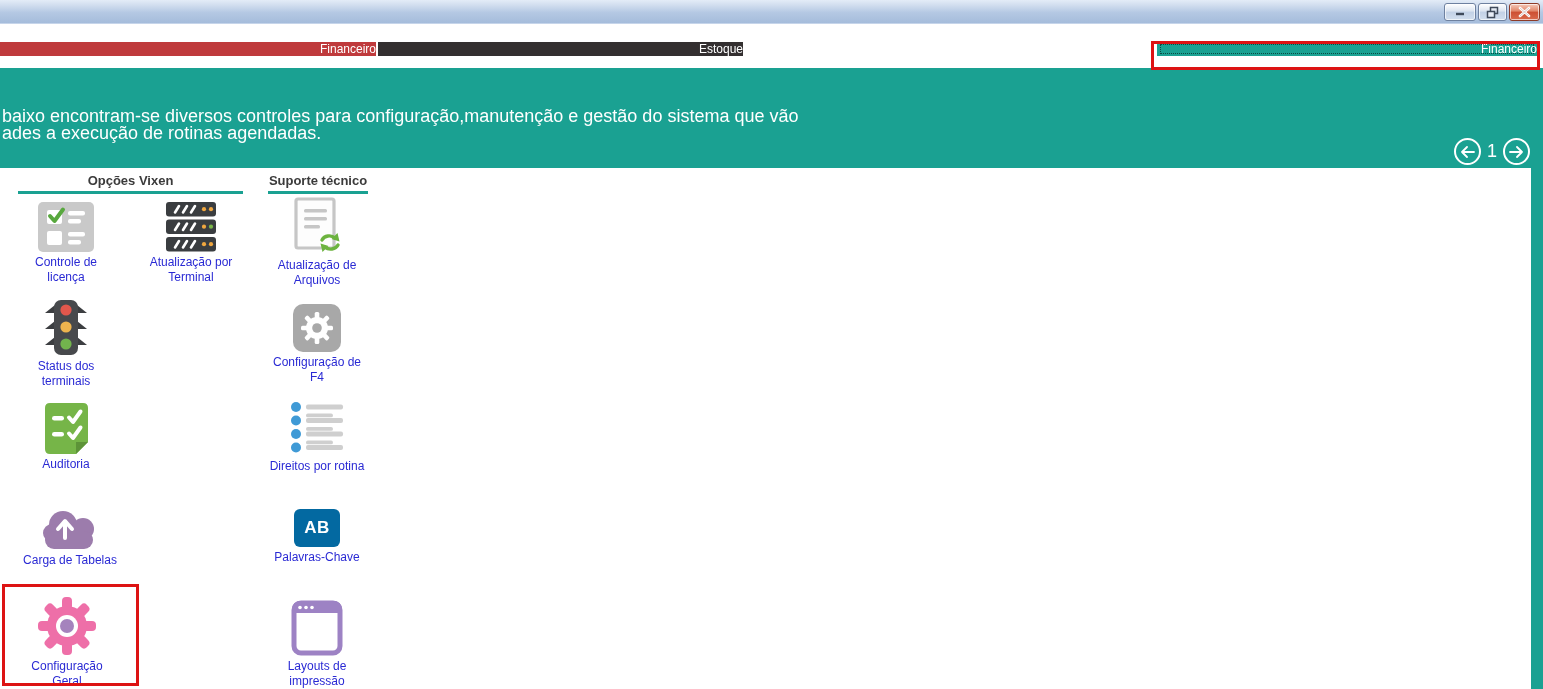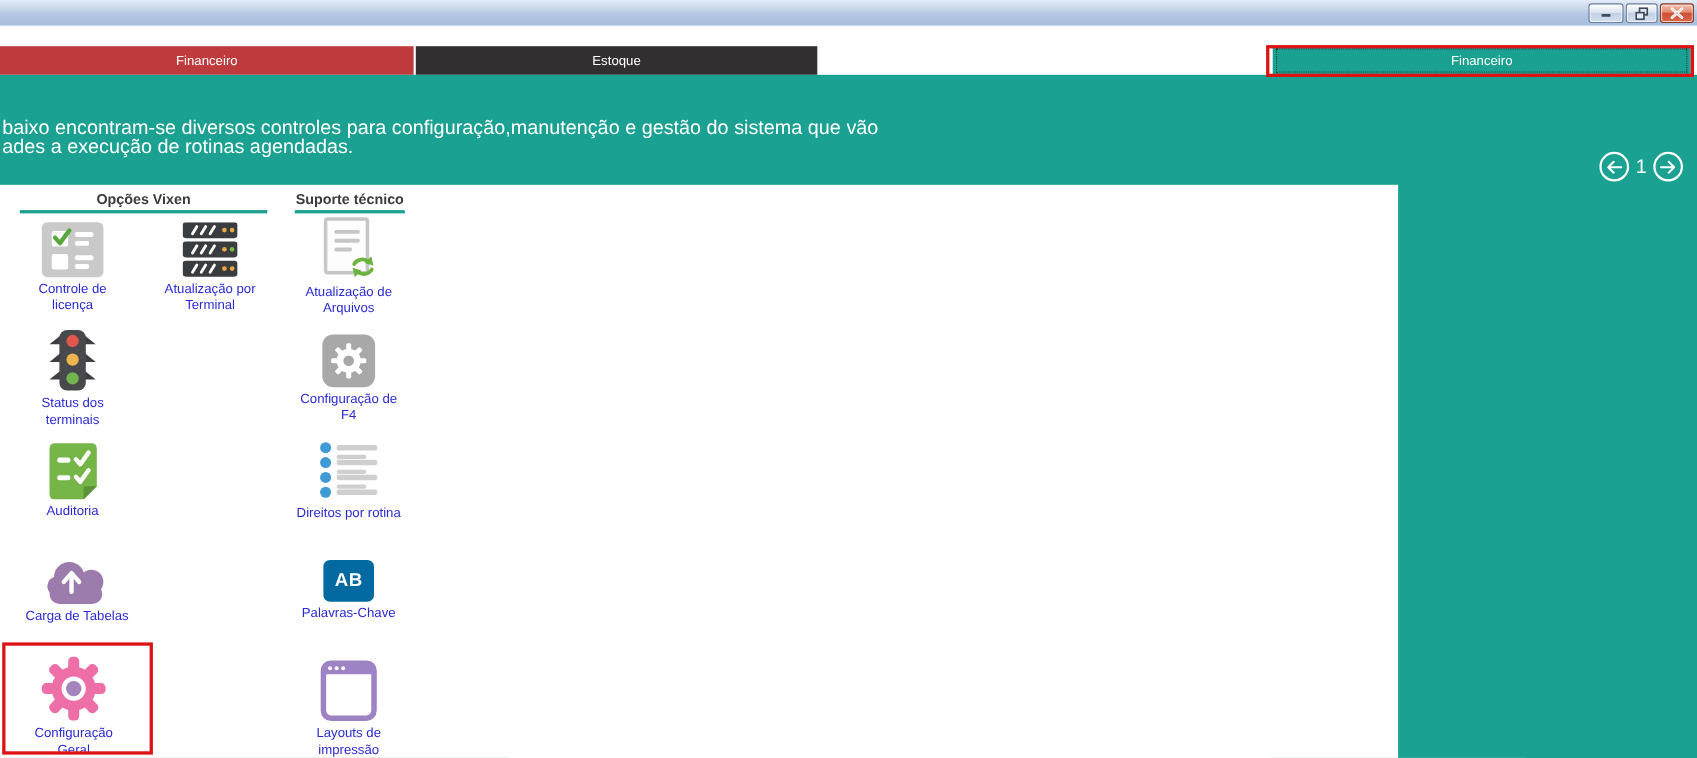--- a/index.html
+++ b/index.html
@@ -18,36 +18,36 @@
   .win-btn.restore { left:1478px; width:29px; }
   .win-btn.close { left:1509px; width:31px;
     background:linear-gradient(#f5c9ba,#e08568 45%,#cd4f32 50%,#d96a4c);
     border-color:#8d3b28; }
 
   
   .menustrip { position:absolute; left:0; top:24px; width:100%; height:18px; background:#ffffff; }
 
   
   .tabs { position:absolute; left:0; top:42px; width:100%; height:26px; background:#ffffff; }
-  .tab { position:absolute; top:0; height:26px; color:#fff; font-size:12px;
-    display:flex; align-items:center; justify-content:center; cursor:pointer; }
+  .tab { position:absolute; top:0; height:14px; color:#fff; font-size:12px;
+    display:flex; align-items:center; justify-content:flex-end; cursor:pointer; }
   .tab .focus-dots { position:absolute; left:3px; top:2px; right:3px; bottom:2px;
     border:1px dotted rgba(0,0,0,.55); pointer-events:none; }
   .annotation-box { position:absolute; border:3px solid #dd1313; pointer-events:none; z-index:50; }
 
   
   .teal-bg { position:absolute; left:0; top:68px; width:100%; height:621px; background:#1aa192; }
   .desc { position:absolute; left:2px; top:108px; color:#ffffff; font-size:18px; line-height:17px; }
   .pager { position:absolute; top:138px; left:1454px; display:flex; align-items:center; gap:6px; color:#fff; }
   .pager-btn { width:27px; height:27px; border:2px solid #ffffff; border-radius:50%;
     display:flex; align-items:center; justify-content:center; cursor:pointer; }
   .page-num { font-size:18px; color:#fff; }
 
   
-  .panel { position:absolute; left:0; top:168px; width:1271px; height:521px; background:#ffffff; }
+  .panel { position:absolute; left:0; top:168px; width:1531px; height:521px; background:#ffffff; }
   .section-title { position:absolute; top:5px; font-size:13px; font-weight:600; color:#3b3b3b; text-align:center; }
   .section-rule { position:absolute; top:23px; height:3px; background:#1aa192; }
 
   
   .tile { position:absolute; width:120px; text-align:center; cursor:pointer; }
   .t-icon { display:flex; justify-content:center; align-items:flex-end; }
   .t-label { margin-top:3px; font-size:12px; line-height:15px; color:#2a2ad4; }
 
   .icon-box-gray { width:56px; height:50px; background:#c9c9c9; border-radius:5px; }
   .gear-box { width:48px; height:48px; background:#a8a8a8; border-radius:10px;

